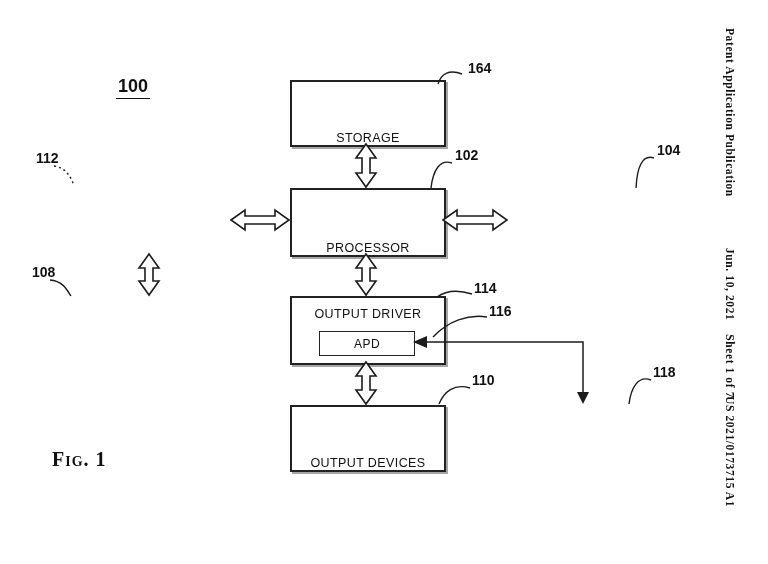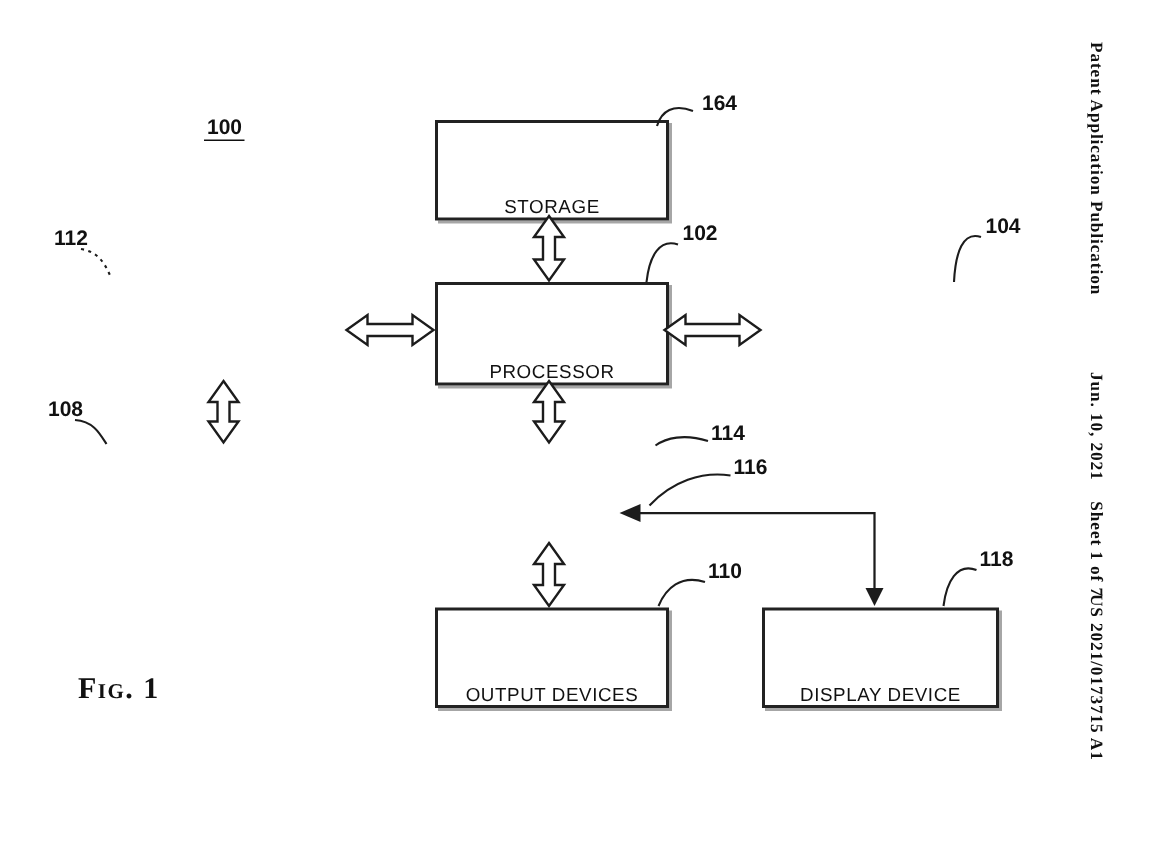--- a/index.html
+++ b/index.html
@@ -6,22 +6,22 @@
   .sheet{position:relative;width:768px;height:564px;background:#ffffff;overflow:hidden;
          font-family:"Liberation Sans",sans-serif;color:#111;}
   .box{position:absolute;border:2px solid #222;background:#fff;display:flex;align-items:flex-end;
        justify-content:center;font-size:12.5px;letter-spacing:.4px;
        box-shadow:2px 2px 0 rgba(0,0,0,.35);}
   .box-dotted{border:2px dotted #444;box-shadow:none;}
   .box-inner{position:absolute;border:1.5px solid #222;background:#fff;display:flex;
              align-items:center;justify-content:center;font-size:12px;letter-spacing:.5px;}
   .od-label{position:absolute;top:9px;left:0;width:100%;text-align:center;}
   .ref{position:absolute;font-weight:bold;font-size:14px;}
-  .num100{position:absolute;left:116px;top:76px;font-weight:bold;font-size:14px;
-          border-bottom:1.6px solid #111;padding:0 2px 1px;margin-left:20px;}
+  .num100{position:absolute;left:116px;top:76px;font-weight:bold;font-size:18px;
+          border-bottom:1.6px solid #111;padding:0 2px 1px;}
   .figcap{position:absolute;left:52px;top:448px;font-family:Liberation Serif, serif;
           font-weight:bold;font-variant:small-caps;font-size:20px;letter-spacing:1px;}
   .side{position:absolute;writing-mode:vertical-rl;font-family:"Liberation Serif",serif;
         font-weight:bold;font-size:11.5px;letter-spacing:.6px;white-space:pre;}
   svg.overlay{position:absolute;left:0;top:0;pointer-events:none;}
   .shape{fill:#fff;stroke:#1c1c1c;stroke-width:1.6;}
   .lead{fill:none;stroke:#1c1c1c;stroke-width:1.4;}
   .lead-dotted{stroke-dasharray:2 3;}
   .thin{fill:none;stroke:#1c1c1c;stroke-width:1.5;}
   .head{fill:#1c1c1c;stroke:none;}
@@ -35,28 +35,31 @@
     <span>STORAGE</span>
   </div>
 
   <div class="box" style="left:290px;top:188px;width:152px;height:65px">
     <span>PROCESSOR</span>
   </div>
 
 
 
 
+  <div class="box" style="left:290px;top:296px;width:152px;height:65px">
+    <div class="od-label">OUTPUT DRIVER</div>
+    <div class="box-inner" style="left:27px;top:33px;width:94px;height:23px">
+      <span>APD</span>
+    </div>
+  </div>
 
   <div class="box" style="left:290px;top:405px;width:152px;height:63px">
     <span>OUTPUT DEVICES</span>
   </div>
 
-  <div class="box" style="left:508px;top:405px;width:154px;height:63px">
-    <span>DISPLAY DEVICE</span>
-  </div>
 
   <div class="num100">100</div>
   <div class="ref" style="left:468px;top:60px">164</div>
   <div class="ref" style="left:455px;top:147px">102</div>
   <div class="ref" style="left:657px;top:142px">104</div>
   <div class="ref" style="left:36px;top:150px">112</div>
   <div class="ref" style="left:32px;top:264px">108</div>
   <div class="ref" style="left:474px;top:280px">114</div>
   <div class="ref" style="left:489px;top:303px">116</div>
   <div class="ref" style="left:472px;top:372px">110</div>

